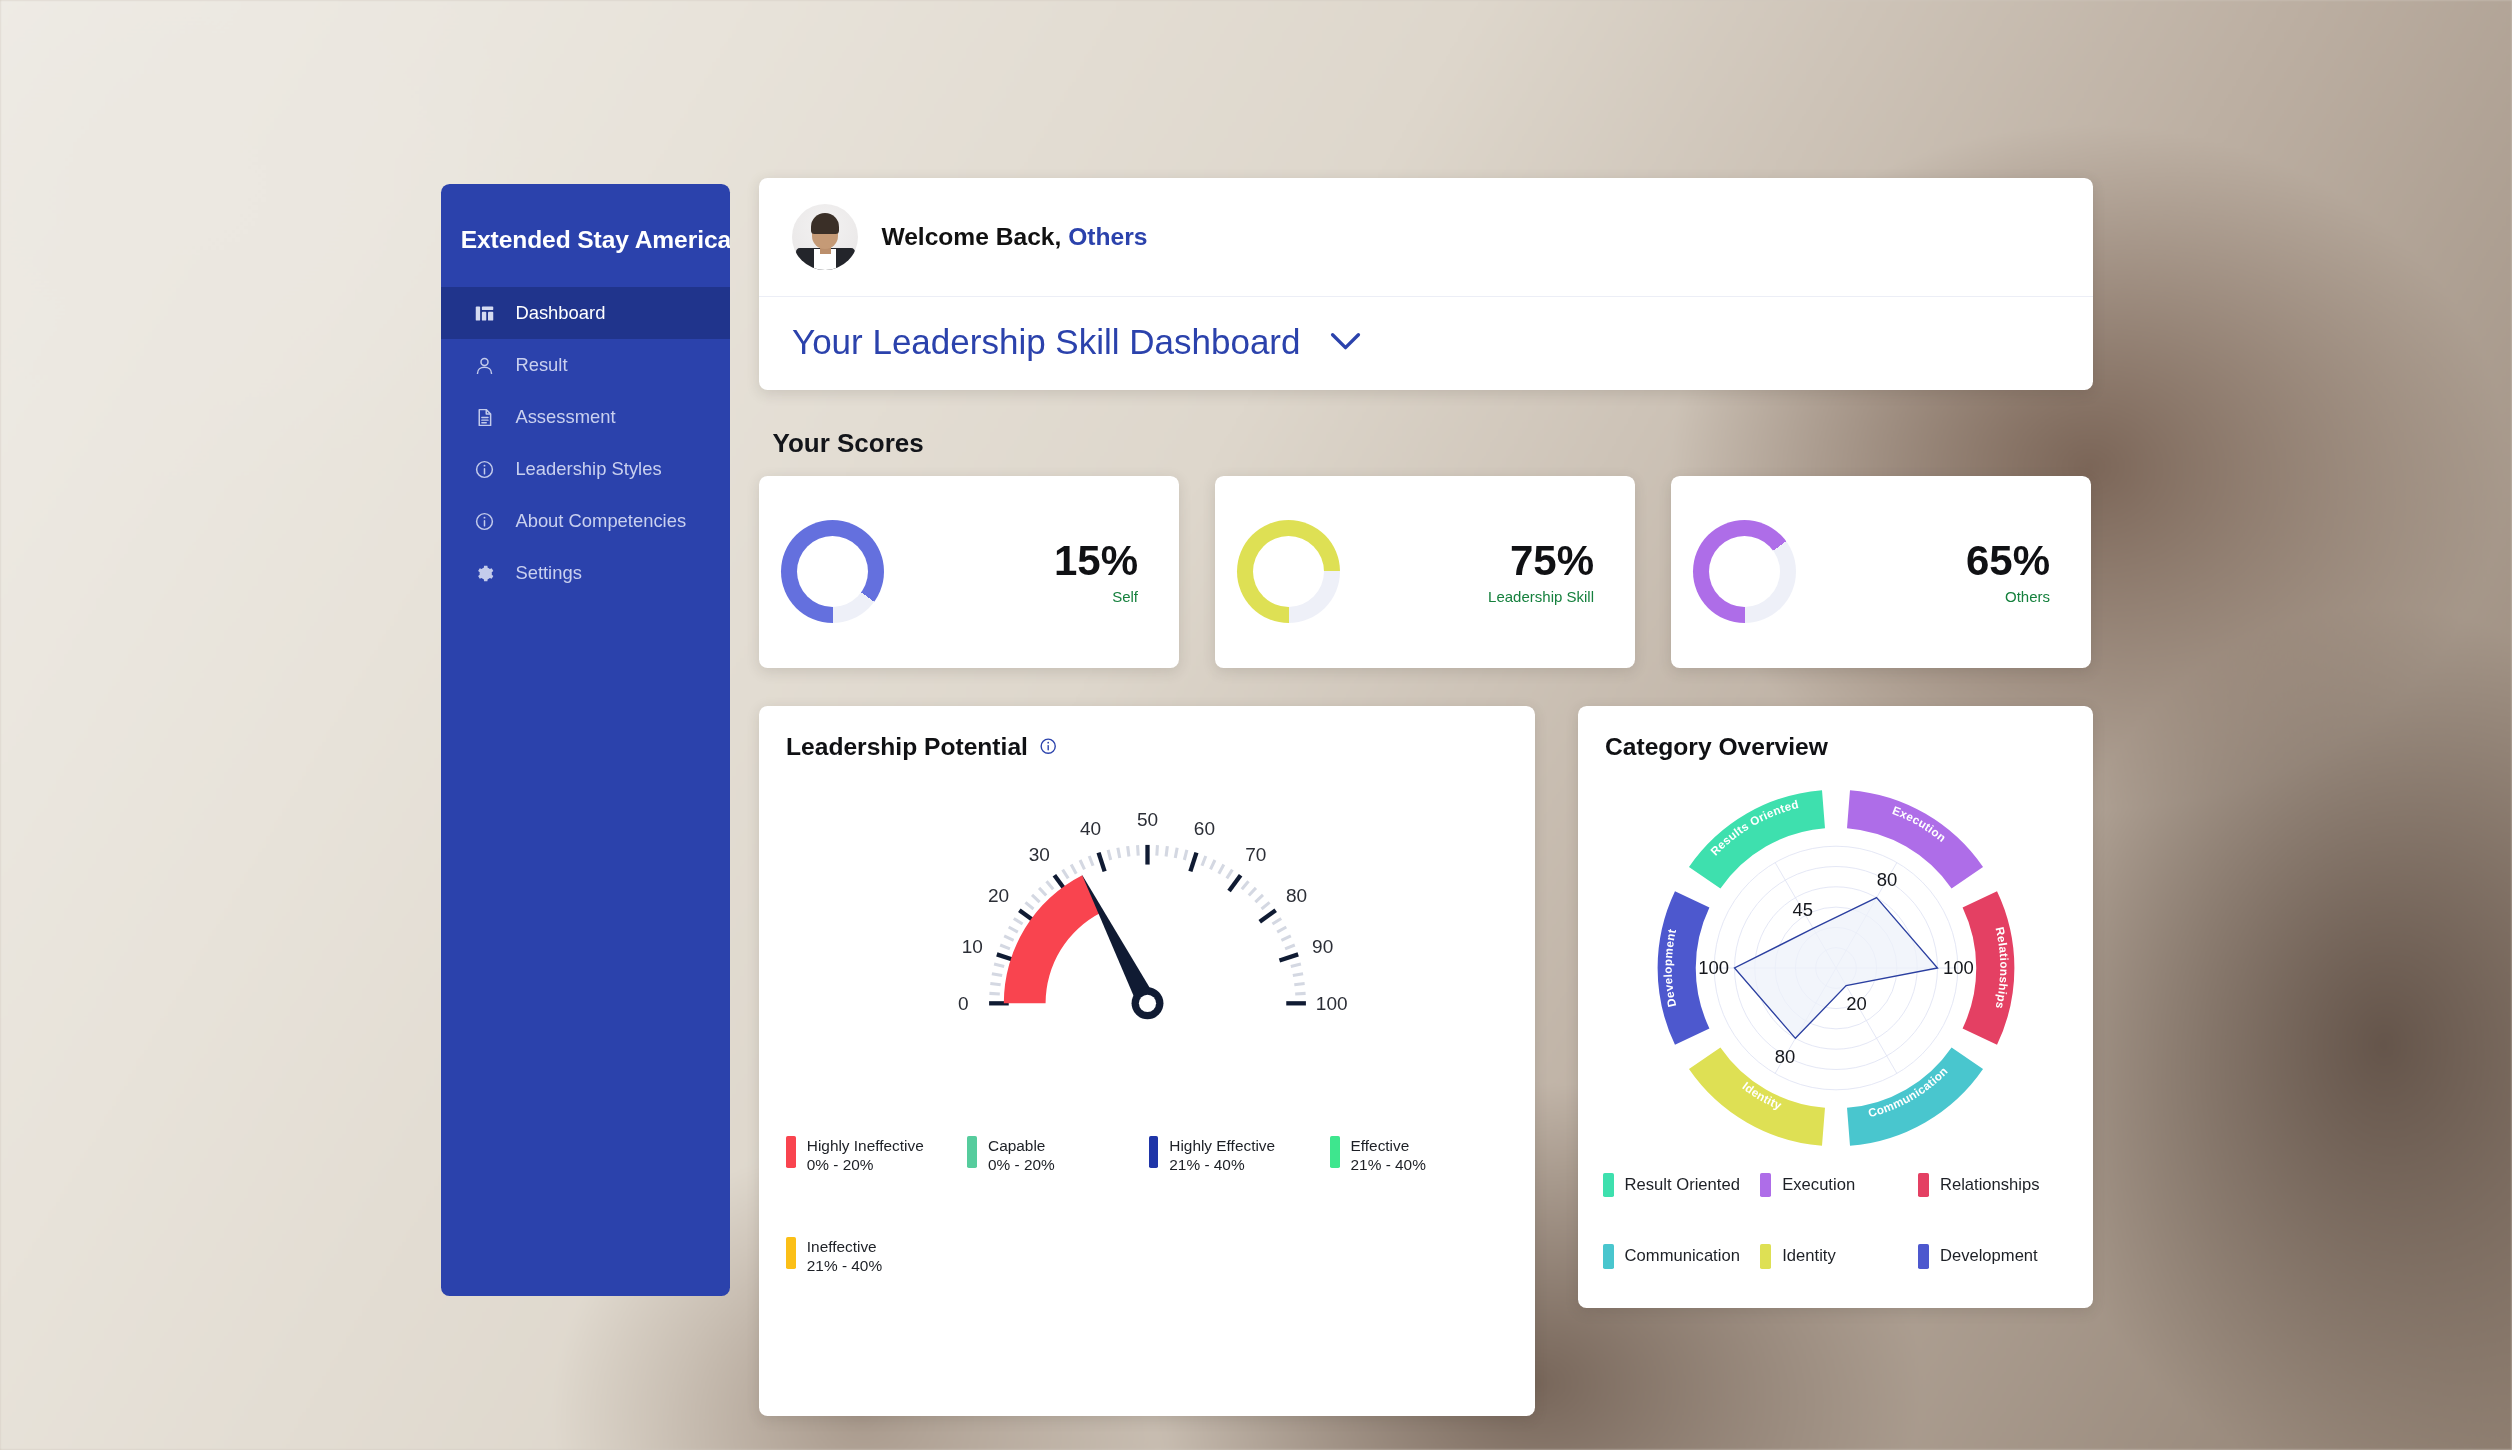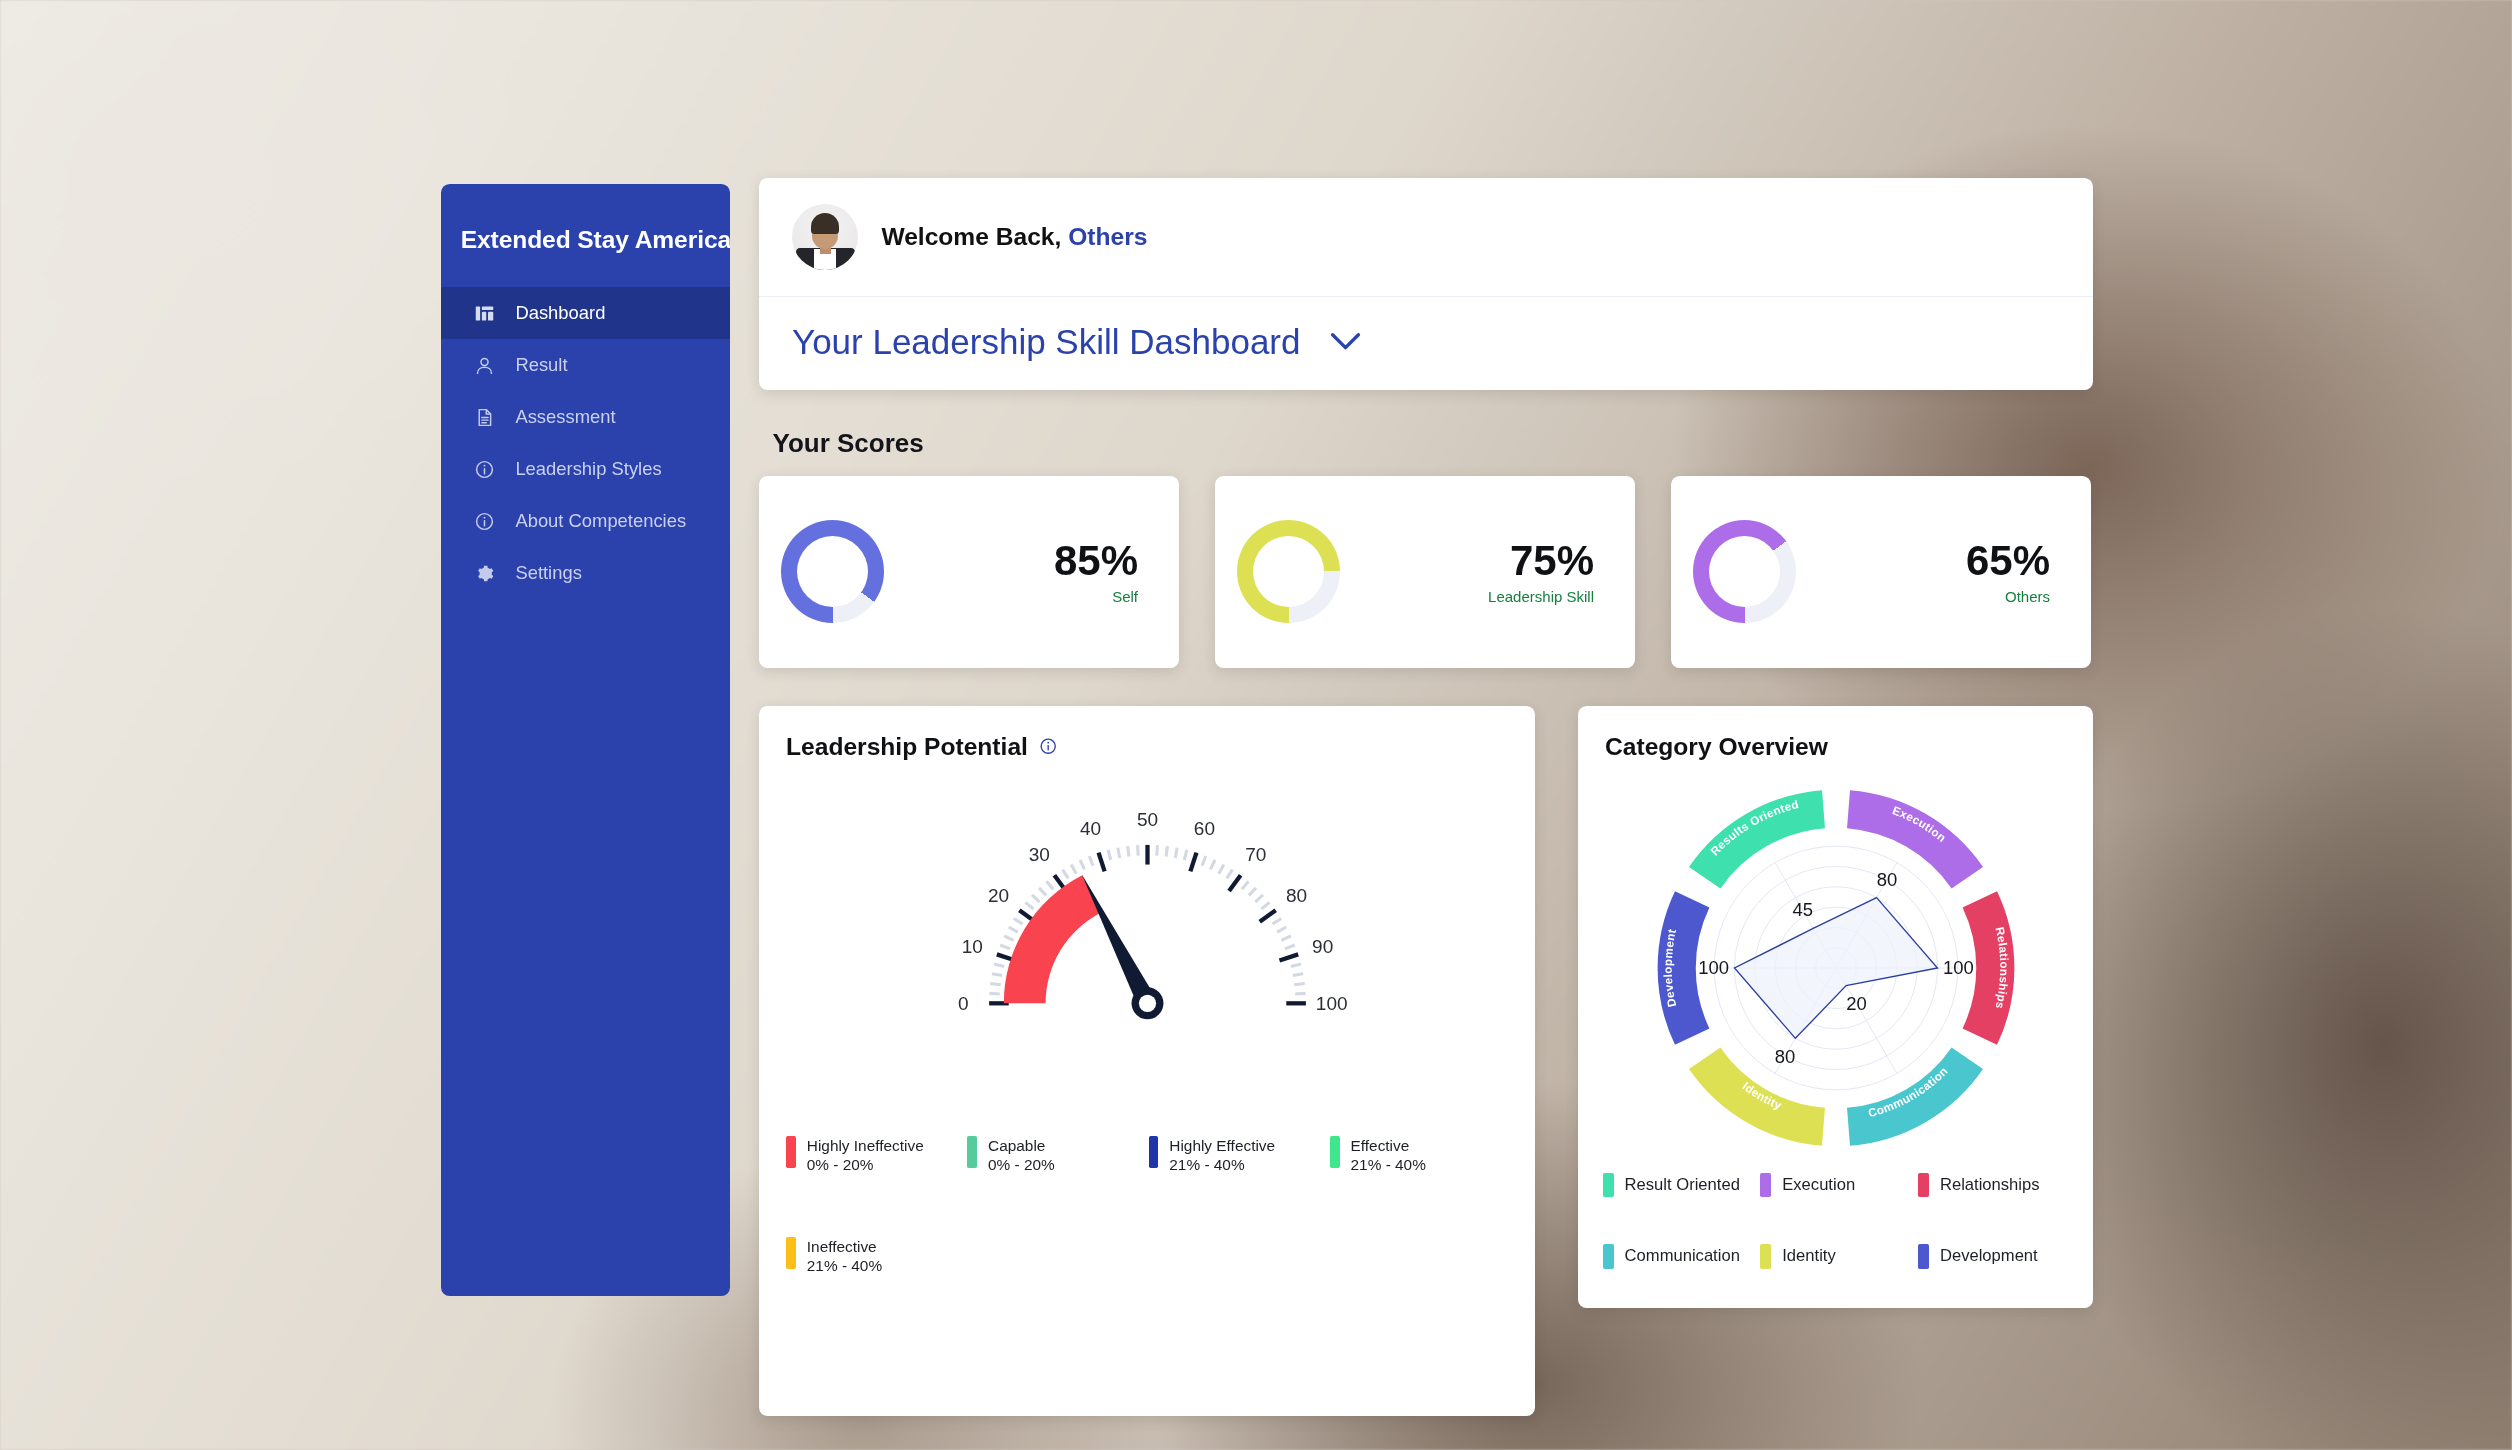--- a/index.html
+++ b/index.html
@@ -264,21 +264,21 @@
     <h2 id="scores-heading">Your Scores</h2>
 
     <section id="score-row">
 
       <div class="score-card card">
         <div class="donut">
           <div class="ring" id="ring0" style="background: conic-gradient(from 180deg, rgb(100, 112, 222) 0deg, rgb(100, 112, 222) 306deg, rgb(238, 240, 248) 306deg, rgb(238, 240, 248) 360deg);"></div>
             <div class="hole"></div>
         </div>
         <div class="score-text">
-          <div class="score-pct">85%</div>
+          <div class="score-pct">15%</div>
           <div class="score-lbl">Self</div>
         </div>
       </div>
 
       <div class="score-card card">
         <div class="donut">
           <div class="ring" id="ring1" style="background: conic-gradient(from 180deg, rgb(222, 224, 84) 0deg, rgb(222, 224, 84) 270deg, rgb(238, 240, 248) 270deg, rgb(238, 240, 248) 360deg);"></div>
             <div class="hole"></div>
         </div>
         <div class="score-text">

